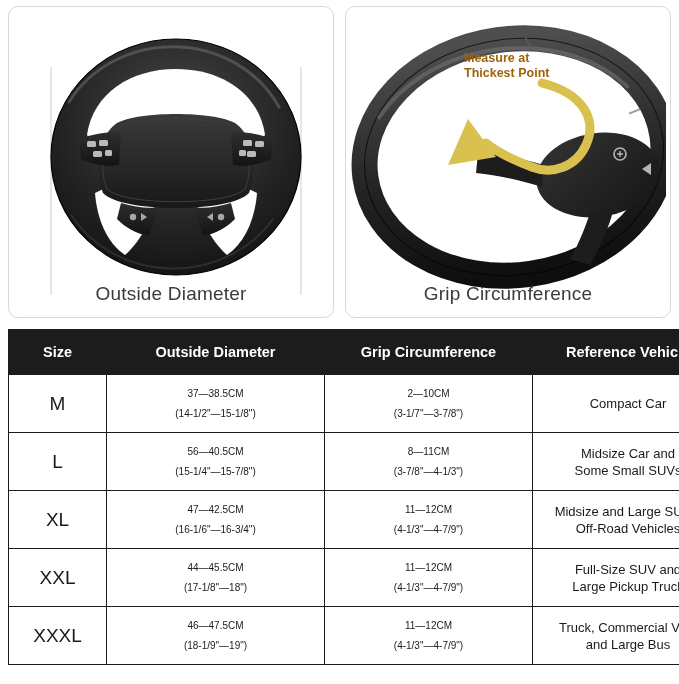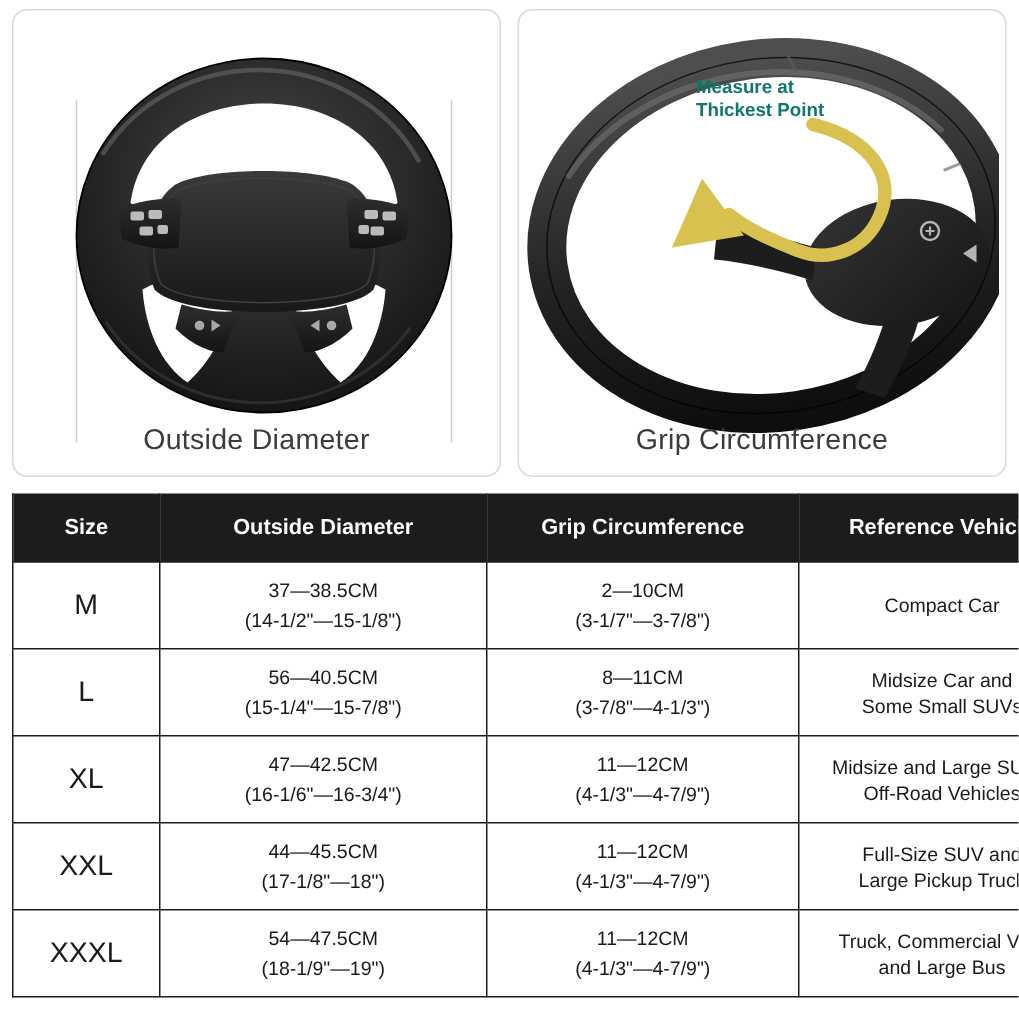--- a/index.html
+++ b/index.html
@@ -54,21 +54,21 @@
   }
   .wheel-wrap svg { display: block; }
 
   .measure-note {
     position: absolute;
     left: 118px;
     top: 44px;
     font-size: 12.5px;
     line-height: 15px;
     font-weight: bold;
-    color: #0f766e;
+    color: #a16207;
     text-align: left;
   }
 
   
   .table-wrap {
     margin-top: 11px;
     width: 663px;
   }
   table.size-table {
     border-collapse: collapse;
@@ -94,21 +94,21 @@
     vertical-align: middle;
     padding: 7px 4px;
     height: 58px;
     box-sizing: border-box;
   }
   td.size-cell {
     font-size: 19px;
     color: #1a1a1a;
   }
   td.meas-cell {
-    font-size: 13px;
+    font-size: 10px;
     line-height: 20px;
     color: #1a1a1a;
   }
   td.ref-cell {
     font-size: 13px;
     line-height: 17px;
     color: #1a1a1a;
   }
   .line2 { display: block; }
 </style>
@@ -305,21 +305,21 @@
             <span class="line2">(4-1/3"—4-7/9")</span>
           </td>
           <td class="ref-cell">
             <span class="line2">Full-Size SUV and</span>
             <span class="line2">Large Pickup Truck</span>
           </td>
         </tr>
         <tr>
           <td class="size-cell">XXXL</td>
           <td class="meas-cell">
-            <span class="line2">54—47.5CM</span>
+            <span class="line2">46—47.5CM</span>
             <span class="line2">(18-1/9"—19")</span>
           </td>
           <td class="meas-cell">
             <span class="line2">11—12CM</span>
             <span class="line2">(4-1/3"—4-7/9")</span>
           </td>
           <td class="ref-cell">
             <span class="line2">Truck, Commercial Van,</span>
             <span class="line2">and Large Bus</span>
           </td>

